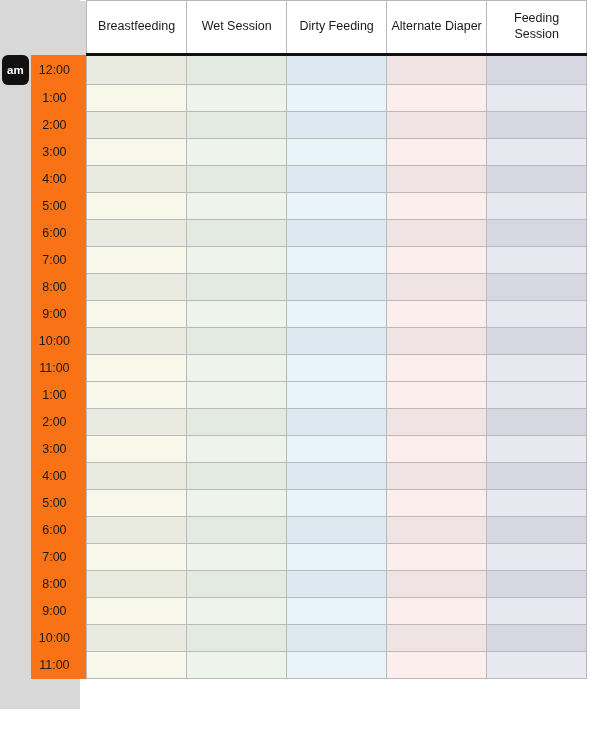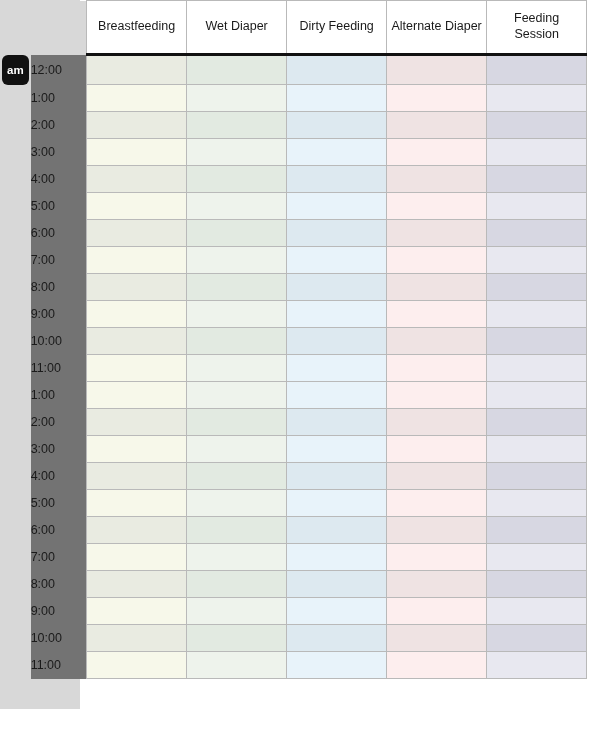--- a/index.html
+++ b/index.html
@@ -78,23 +78,23 @@
   }
 
   td.gutter {
     background: #d8d8d8;
     border: none;
     text-align: center;
     vertical-align: middle;
     padding: 0 2px;
   }
   td.timecell {
-    background: #737373;
+    background: #f97316;
     border: none;
-    text-align: left;
+    text-align: center;
     padding-right: 8px;
     vertical-align: middle;
     color: #1a1a1a;
   }
 
   
   .period-badge {
     display: inline-block;
     background: #111111;
     color: #ffffff;
@@ -145,21 +145,21 @@
         <col class="c-data">
         <col class="c-data">
         <col class="c-data">
         <col class="c-data">
     </colgroup>
     <thead>
       <tr>
         <th class="h-gutter"></th>
         <th class="h-time"></th>
         <th>Breastfeeding</th>
-        <th>Wet Diaper</th>
+        <th>Wet Session</th>
         <th>Dirty Feeding</th>
         <th>Alternate Diaper</th>
         <th>Feeding Session</th>
       </tr>
     </thead>
     <tbody id="grid-body">
         <tr class="period-start alt">
           <td class="gutter"><span class="period-badge">am</span></td>
           <td class="timecell">12:00</td>
           <td class="datacell col-0"></td>

